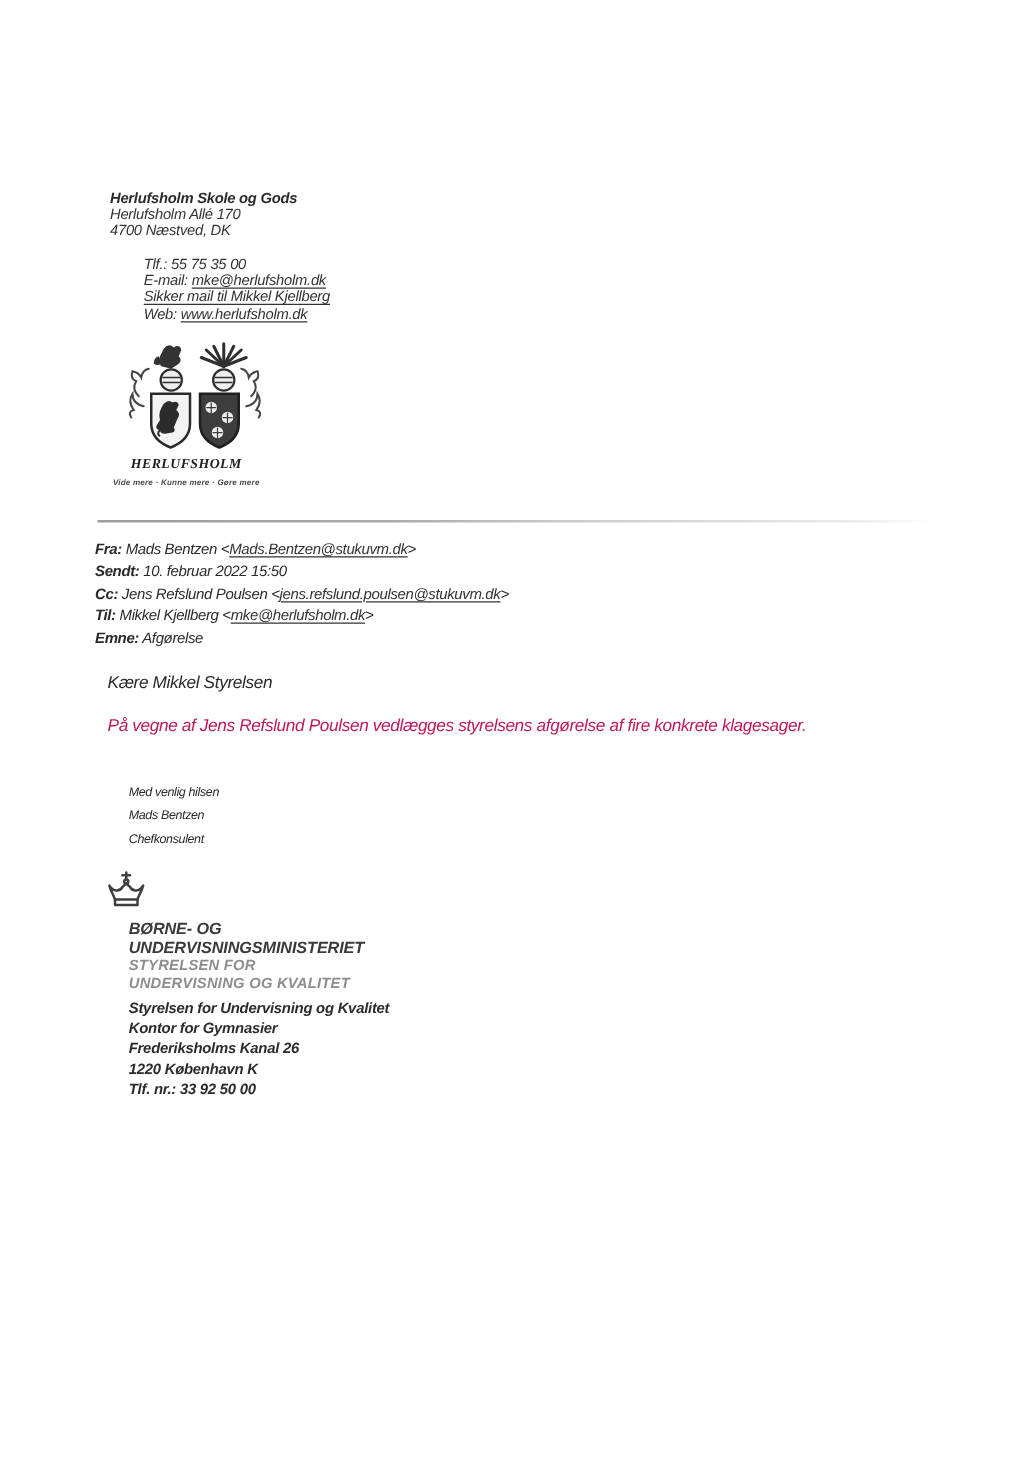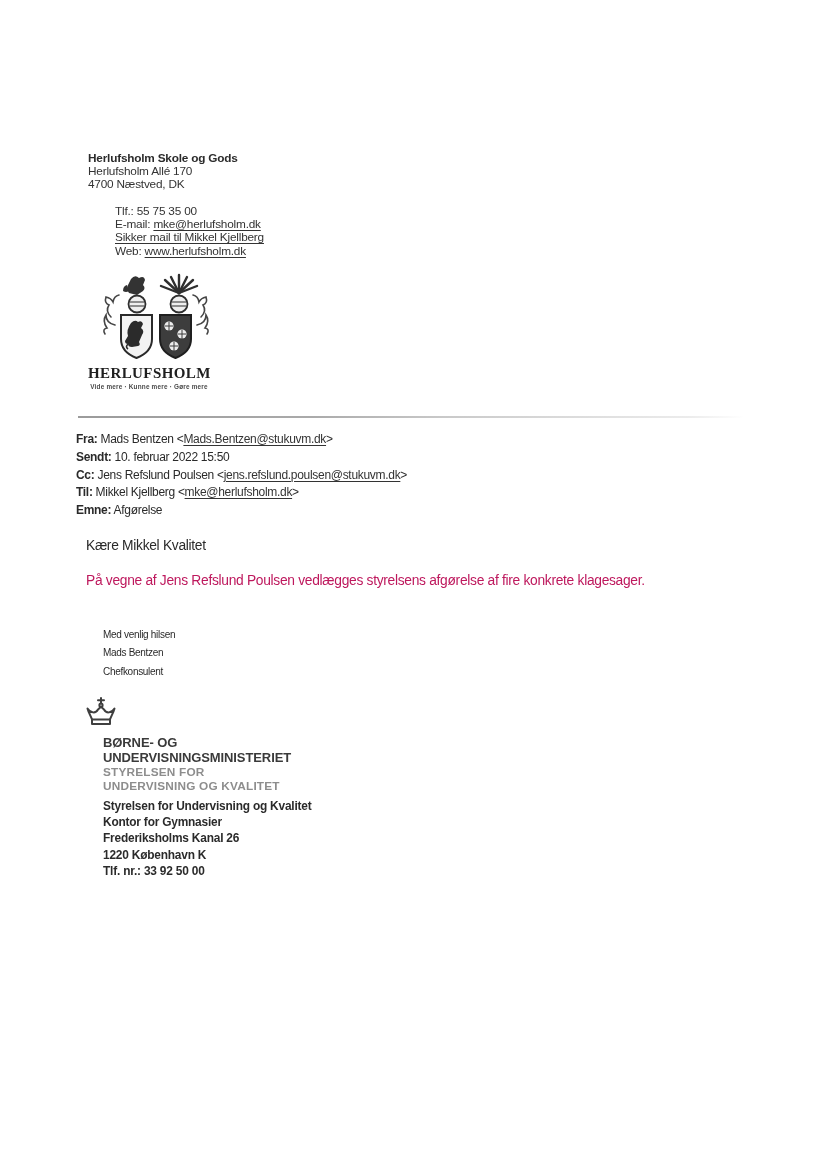--- a/index.html
+++ b/index.html
@@ -3,20 +3,21 @@
 <meta charset="utf-8">
 <style>
   html,body{margin:0;padding:0;background:#ffffff;}
   .page{
     position:relative;
     width:828px;height:937px;
     background:#ffffff;
     overflow:hidden;
     font-family:"Liberation Sans","DejaVu Sans",sans-serif;
     color:#2d2d2d;
+    font-style:italic;
   }
   
   .sender-block{
     position:absolute;left:88px;top:152px;
     font-size:11.8px;line-height:13.2px;letter-spacing:-0.2px;
     color:#333;
   }
   .sender-block .b{font-weight:bold;color:#2b2b2b;}
   .contact-block{
     position:absolute;left:88px;top:205px;
@@ -28,22 +29,23 @@
     text-decoration:underline;
     text-underline-offset:2px;
     text-decoration-thickness:1px;
     color:#333;
   }
   
   .crest-wrap{position:absolute;left:97px;top:273px;width:118px;}
   .crest-svg{display:block;margin:0 auto;}
   .wordmark{
     position:absolute;left:88px;top:365px;width:122px;
+    text-align:center;
     font-family:"Liberation Serif","DejaVu Serif",serif;
-    font-weight:bold;font-size:15px;letter-spacing:0.4px;
+    font-weight:bold;font-size:11px;letter-spacing:0.4px;
     color:#1f1f1f;white-space:nowrap;
   }
   .motto{
     position:absolute;left:88px;top:383px;width:122px;
     text-align:center;
     font-size:6.4px;letter-spacing:0.2px;color:#4a4a4a;
     white-space:nowrap;font-weight:bold;
   }
   
   .divider{
@@ -176,21 +178,21 @@
   <div class="divider"></div>
 
   <div class="email-headers">
     <div><span class="lbl">Fra:</span><span> Mads Bentzen &lt;</span><span class="lnk">Mads.Bentzen@stukuvm.dk</span><span>&gt;</span></div>
     <div><span class="lbl">Sendt:</span><span> 10. februar 2022 15:50</span></div>
     <div><span class="lbl">Cc:</span><span> Jens Refslund Poulsen &lt;</span><span class="lnk">jens.refslund.poulsen@stukuvm.dk</span><span>&gt;</span></div>
     <div><span class="lbl">Til:</span><span> Mikkel Kjellberg &lt;</span><span class="lnk">mke@herlufsholm.dk</span><span>&gt;</span></div>
     <div><span class="lbl">Emne:</span><span> Afgørelse</span></div>
   </div>
 
-  <div class="greeting">Kære Mikkel Kvalitet</div>
+  <div class="greeting">Kære Mikkel Styrelsen</div>
   <div class="body-par">På vegne af Jens Refslund Poulsen vedlægges styrelsens afgørelse af fire konkrete klagesager.</div>
 
   <div class="signature">
     <div>Med venlig hilsen</div>
     <div>Mads Bentzen</div>
     <div>Chefkonsulent</div>
   </div>
 
   <div class="crown-wrap">
     <svg width="34" height="33" viewBox="0 0 34 33" fill="none">

